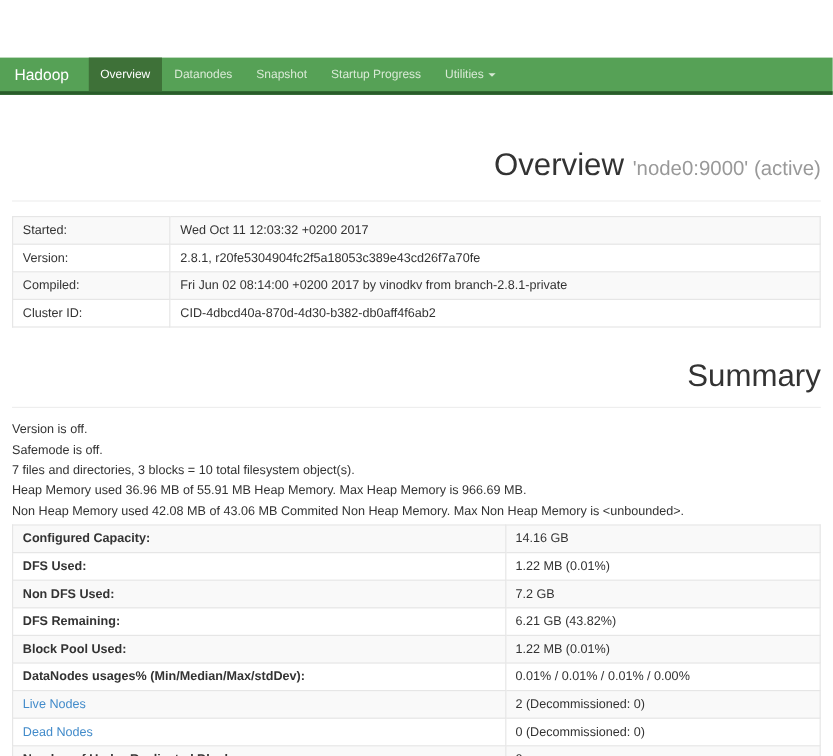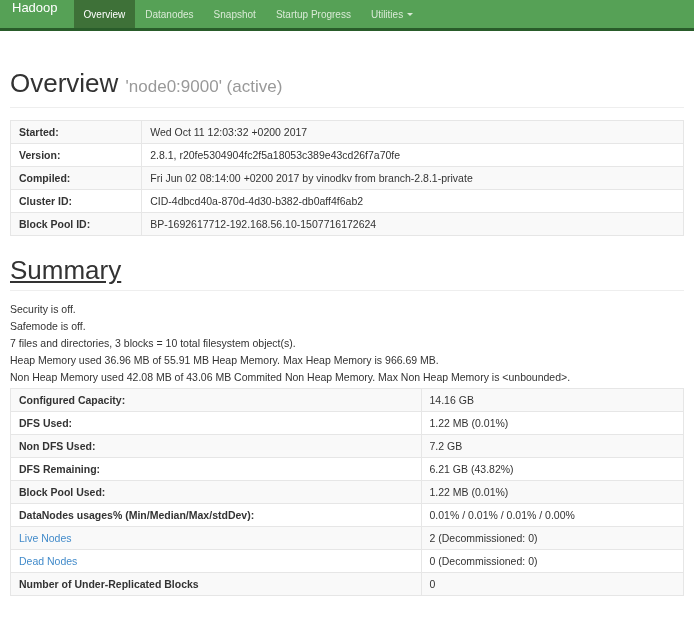--- a/index.html
+++ b/index.html
@@ -9,50 +9,50 @@
   *{box-sizing:border-box;}
   html,body{margin:0;padding:0;}
   body{
     width:694px;height:630px;overflow:hidden;background:#fff;color:#333;
     font-family:"Liberation Sans","DejaVu Sans",sans-serif;
   }
   
   .navbar{
     height:31px;background:var(--navbar-bg);
     border-bottom:3px solid var(--navbar-border);
-    display:flex;align-items:flex-start;
+    display:flex;align-items:center;margin-top:48px;
   }
   .brand{
     color:#fff;font-size:13px;padding:0 16px 0 12px;
     display:flex;align-items:center;text-decoration:none;
   }
   ul.nav{display:flex;list-style:none;margin:0;padding:0;}
   ul.nav li{display:flex;}
   ul.nav li a{
     display:flex;align-items:center;height:28px;padding:0 10px;
     color:#d9ead6;font-size:10px;text-decoration:none;cursor:pointer;
   }
   ul.nav li.active a{background:var(--navbar-active);color:#fff;}
   .caret{
     display:inline-block;width:0;height:0;margin-left:4px;
     border-left:3px solid transparent;border-right:3px solid transparent;
     border-top:3px solid #d9ead6;
   }
   
   .container{padding:0 10px;}
-  h1{font-size:26px;font-weight:500;line-height:28px;margin:0;color:#333;}
+  h1{font-size:26px;font-weight:500;line-height:40px;margin:0;color:#333;text-align:right;}
   h1 small{font-size:17px;font-weight:400;color:#999;}
   #overview-title{margin-top:38px;}
-  #summary-title{margin-top:20px;text-decoration:underline;}
+  #summary-title{margin-top:20px;}
   hr{border:0;border-top:1px solid #eee;margin:6px 0 12px;}
   p.info{font-size:10.5px;line-height:12px;margin:0 0 5px;}
   table{width:100%;border-collapse:collapse;font-size:10.5px;}
   td{border:1px solid var(--border);padding:5px 8px;line-height:12px;}
   tr:nth-child(odd) td{background:var(--stripe);}
-  .ov-table td.lbl{width:19.5%;font-weight:bold;}
+  .ov-table td.lbl{width:19.5%;font-weight:normal;}
   .sum-table{margin-top:4px;}
   .sum-table td.lbl{width:61%;font-weight:bold;}
   td.lbl a{color:var(--link);font-weight:normal;text-decoration:none;cursor:pointer;text-align:center;}
 </style>
 </head>
 <body>
 
 <nav class="navbar">
   <a class="brand">Hadoop</a>
   <ul class="nav">
@@ -96,31 +96,27 @@
         <td>2.8.1, r20fe5304904fc2f5a18053c389e43cd26f7a70fe</td>
       </tr>
       <tr>
         <td class="lbl">Compiled:</td>
         <td>Fri Jun 02 08:14:00 +0200 2017 by vinodkv from branch-2.8.1-private</td>
       </tr>
       <tr>
         <td class="lbl">Cluster ID:</td>
         <td>CID-4dbcd40a-870d-4d30-b382-db0aff4f6ab2</td>
       </tr>
-      <tr>
-        <td class="lbl">Block Pool ID:</td>
-        <td>BP-1692617712-192.168.56.10-1507716172624</td>
-      </tr>
     </tbody>
   </table>
 
   <h1 id="summary-title">Summary</h1>
   <hr>
 
-  <p class="info">Security is off.</p>
+  <p class="info">Version is off.</p>
   <p class="info">Safemode is off.</p>
   <p class="info">7 files and directories, 3 blocks = 10 total filesystem object(s).</p>
   <p class="info">Heap Memory used 36.96 MB of 55.91 MB Heap Memory. Max Heap Memory is 966.69 MB.</p>
   <p class="info">Non Heap Memory used 42.08 MB of 43.06 MB Commited Non Heap Memory. Max Non Heap Memory is &lt;unbounded&gt;.</p>
 
   <table class="sum-table">
     <tbody>
       <tr>
         <td class="lbl">Configured Capacity:</td>
         <td>14.16 GB</td>

